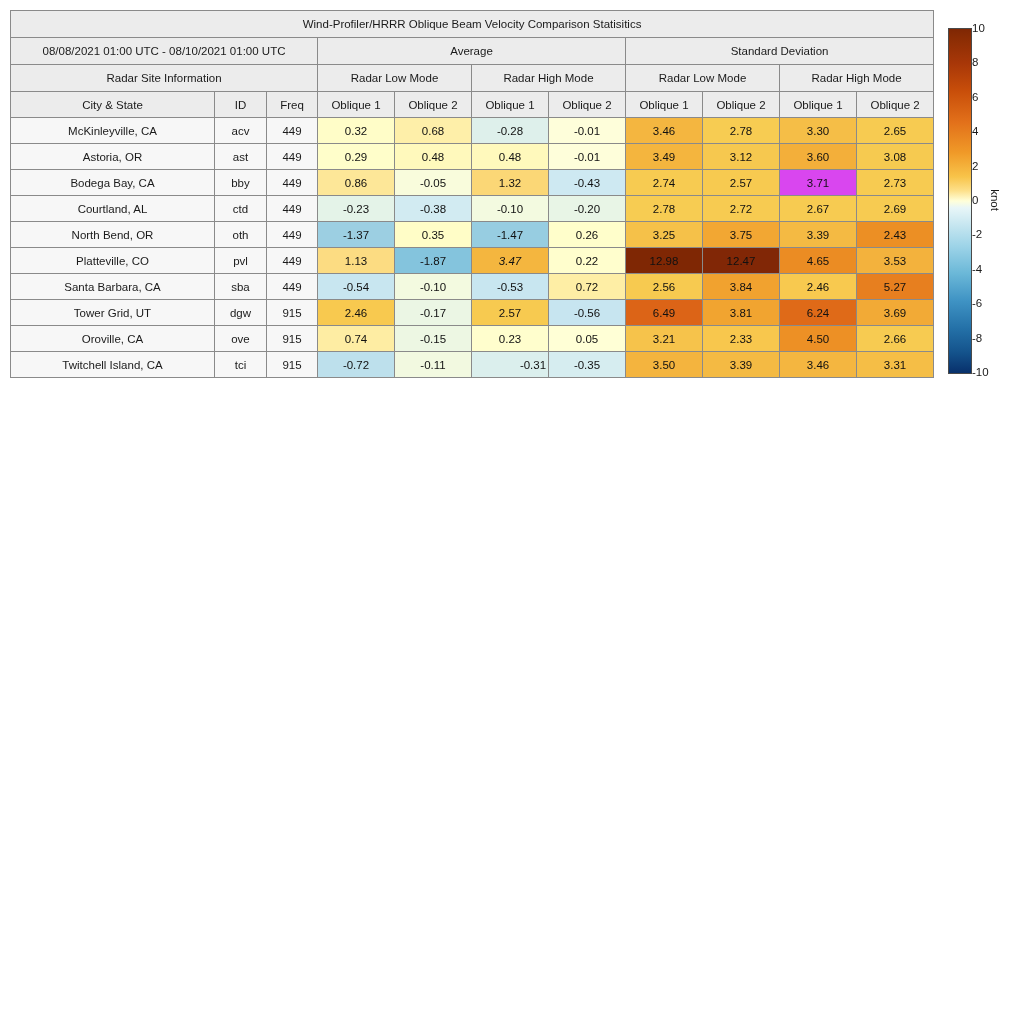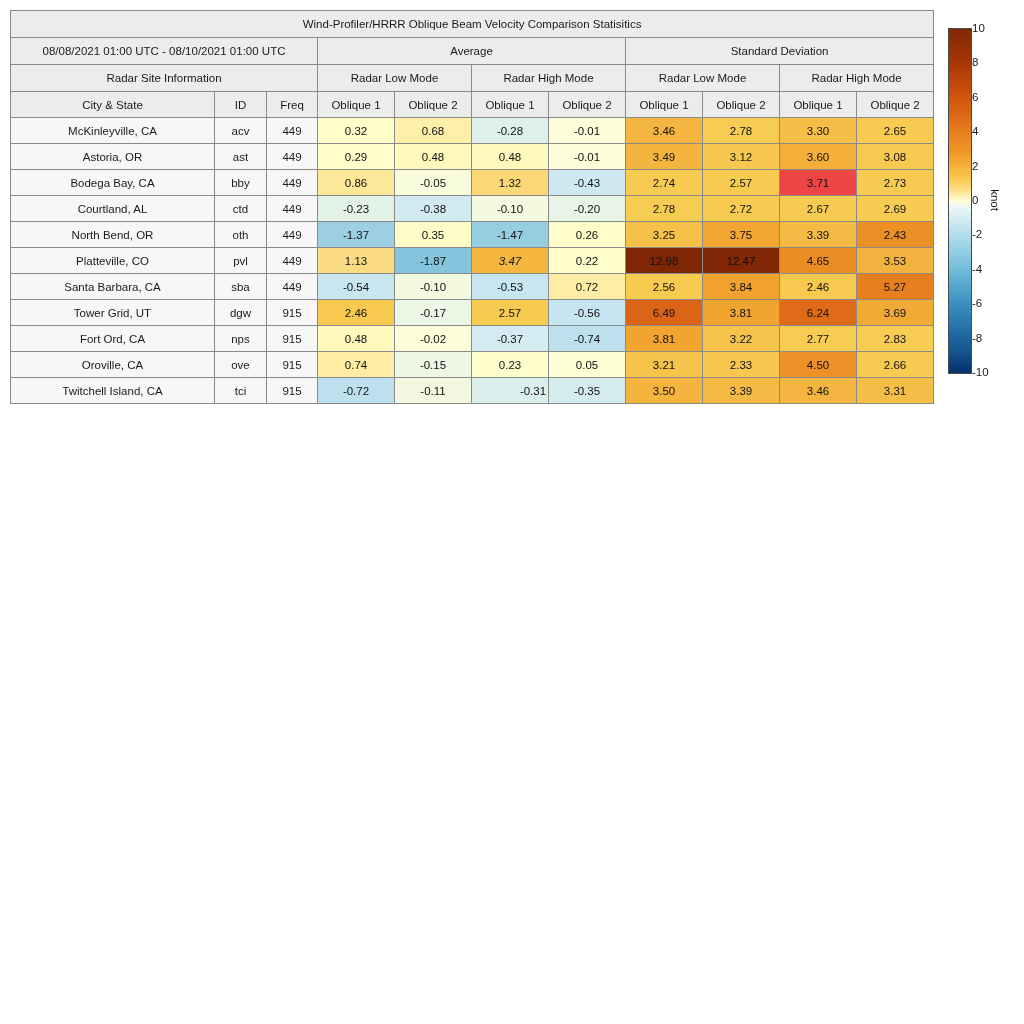--- a/index.html
+++ b/index.html
@@ -169,21 +169,21 @@
           <tr>
             <td class="site">Bodega Bay, CA</td>
             <td class="site">bby</td>
             <td class="site">449</td>
             <td class="val" style="background: rgb(253, 231, 152);">0.86</td>
             <td class="val" style="background: rgb(249, 252, 220);">-0.05</td>
             <td class="val" style="background: rgb(251, 215, 118);">1.32</td>
             <td class="val" style="background: rgb(206, 233, 242);">-0.43</td>
             <td class="val" style="background: rgb(247, 203, 81);">2.74</td>
             <td class="val" style="background: rgb(247, 202, 80);">2.57</td>
-            <td class="val" style="background: #ef4444; margin-left: 32px;">3.71</td>
+            <td class="val" style="background: #d946ef; margin-left: 32px;">3.71</td>
             <td class="val" style="background: rgb(247, 203, 81);">2.73</td>
           </tr>
           <tr>
             <td class="site">Courtland, AL</td>
             <td class="site">ctd</td>
             <td class="site">449</td>
             <td class="val" style="background: rgb(228, 243, 232);">-0.23</td>
             <td class="val" style="background: rgb(210, 235, 242);">-0.38</td>
             <td class="val" style="background: rgb(243, 250, 224);">-0.10</td>
             <td class="val" style="background: rgb(232, 245, 230);">-0.20</td>
@@ -236,33 +236,20 @@
             <td class="site">dgw</td>
             <td class="site">915</td>
             <td class="val" style="background: rgb(248, 201, 79);">2.46</td>
             <td class="val" style="background: rgb(235, 246, 228); margin-left: 47px;">-0.17</td>
             <td class="val" style="background: rgb(247, 202, 80);">2.57</td>
             <td class="val" style="background: rgb(199, 229, 240);">-0.56</td>
             <td class="val" style="background: rgb(220, 100, 23);">6.49</td>
             <td class="val" style="background: rgb(241, 164, 48);">3.81</td>
             <td class="val" style="background: rgb(223, 106, 24);">6.24</td>
             <td class="val" style="background: rgb(242, 170, 54);">3.69</td>
-          </tr>
-          <tr>
-            <td class="site">Fort Ord, CA</td>
-            <td class="site">nps</td>
-            <td class="site">915</td>
-            <td class="val" style="background: rgb(255, 249, 188);">0.48</td>
-            <td class="val" style="background: rgb(253, 254, 218);">-0.02</td>
-            <td class="val" style="background: rgb(212, 236, 241);">-0.37</td>
-            <td class="val" style="background: rgb(188, 224, 236);">-0.74</td>
-            <td class="val" style="background: rgb(241, 164, 48);">3.81</td>
-            <td class="val" style="background: rgb(245, 195, 74);">3.22</td>
-            <td class="val" style="background: rgb(247, 204, 82);">2.77</td>
-            <td class="val" style="background: rgb(247, 204, 82);">2.83</td>
           </tr>
           <tr>
             <td class="site">Oroville, CA</td>
             <td class="site">ove</td>
             <td class="site">915</td>
             <td class="val" style="background: rgb(254, 237, 163);">0.74</td>
             <td class="val" style="background: rgb(237, 247, 227);">-0.15</td>
             <td class="val" style="background: rgb(255, 254, 205);">0.23</td>
             <td class="val" style="background: rgb(255, 255, 214);">0.05</td>
             <td class="val" style="background: rgb(246, 195, 75);">3.21</td>

